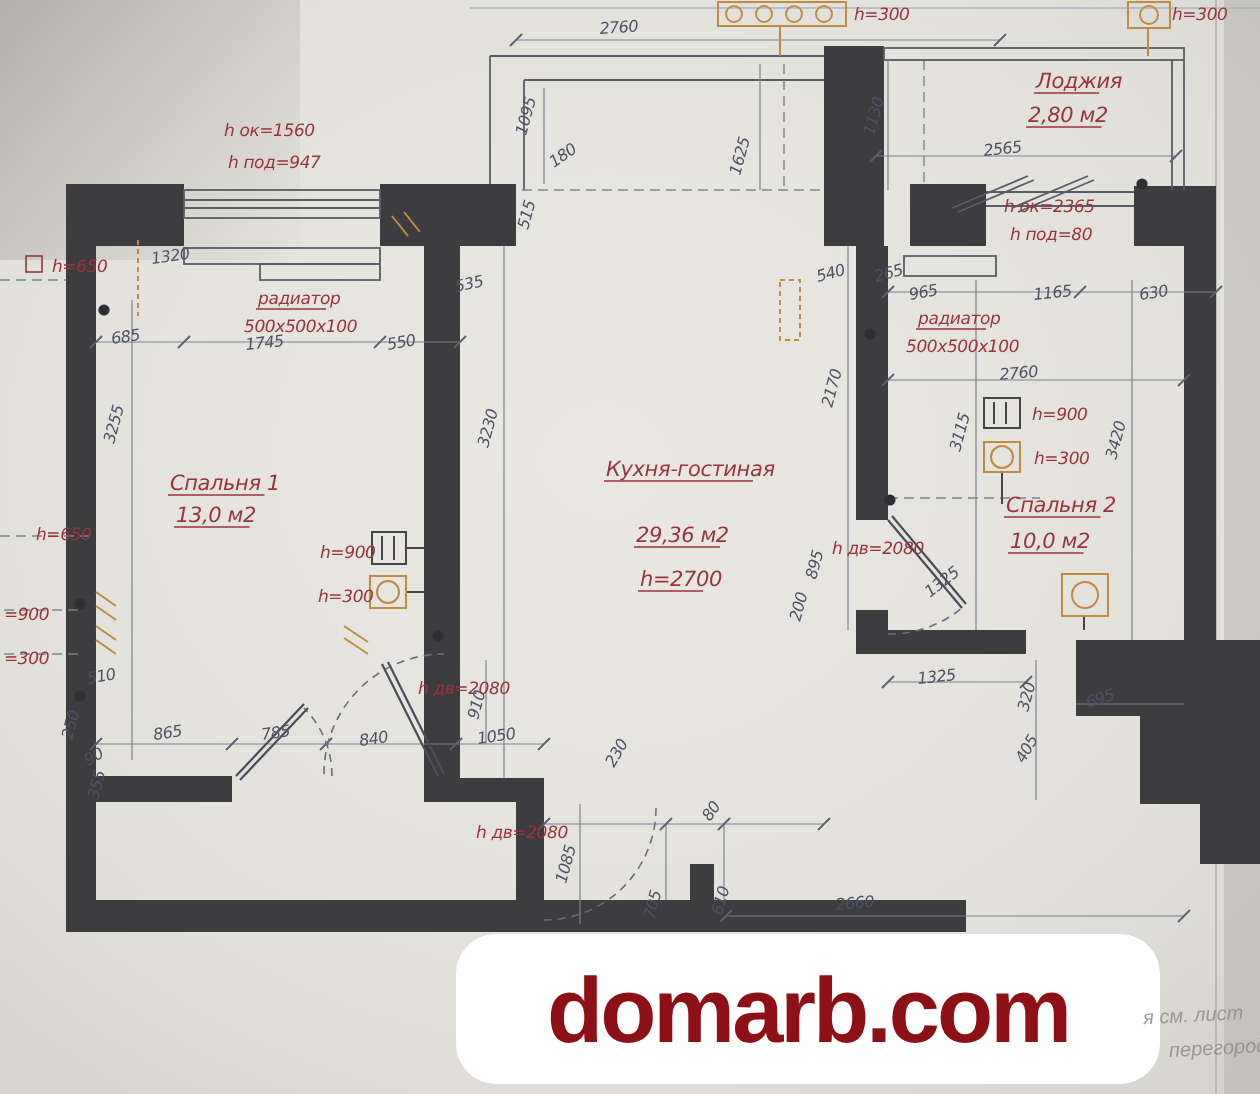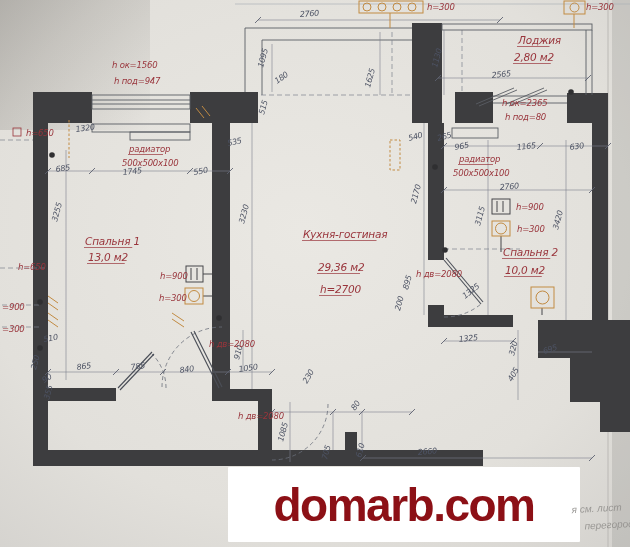--- a/index.html
+++ b/index.html
@@ -16,21 +16,21 @@
   .dimline{stroke:#7d828e;stroke-width:0.6;fill:none;}
   .dashline{stroke:#7d828e;stroke-width:0.7;fill:none;stroke-dasharray:5 3;}
   .tick{stroke:#5d6270;stroke-width:0.9;fill:none;}
   .arc{stroke:#6a6f7a;stroke-width:0.8;fill:none;stroke-dasharray:4 3;}
   .leaf{stroke:#4a4e57;stroke-width:1.1;fill:none;}
   .orange{stroke:#c28b42;stroke-width:1;fill:none;}
   .orangedash{stroke:#c28b42;stroke-width:1;fill:none;stroke-dasharray:2.5 2;}
   .dark-sym{stroke:#46464a;stroke-width:1;fill:none;}
   .dot{fill:#2f2f31;}
   #watermark{position:absolute;left:228px;top:467px;width:352px;height:75px;
-    background:#ffffff;border-radius:1px;display:flex;align-items:center;justify-content:center;}
+    background:#ffffff;border-radius:20px;display:flex;align-items:center;justify-content:center;}
   #watermark span{font:bold 46px "Liberation Sans",sans-serif;color:#8c1016;letter-spacing:-1.5px;}
   #corner-note{position:absolute;left:572px;top:498px;width:120px;color:#8f8d8a;
     font:italic 10px "Liberation Sans",sans-serif;transform:rotate(-3deg);opacity:.85;line-height:17px;}
   #corner-note div{white-space:nowrap;}
   #corner-note div:nth-child(2){margin-left:12px;}
 </style>
 </head>
 <body>
 
 <div id="stage">

